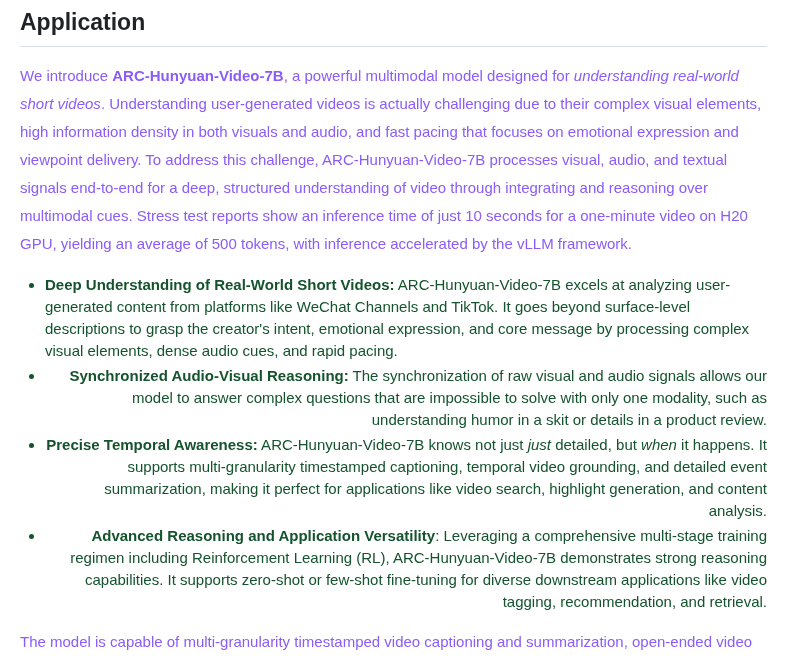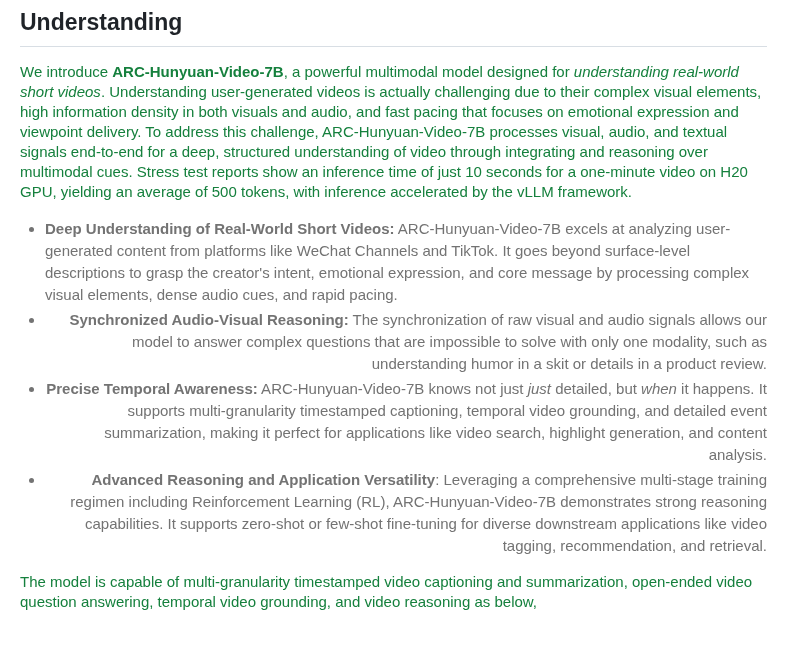--- a/index.html
+++ b/index.html
@@ -21,47 +21,47 @@
     font-size: 23px;
     font-weight: 700;
     line-height: 1.3;
     margin: 0 0 15px 0;
     padding-bottom: 8px;
     border-bottom: 1px solid #d8dee4;
     color: #1f2328;
   }
   .page p {
     font-size: 15px;
-    line-height: 20px;
+    line-height: 28px;
     margin: 0 0 15px 0;
-    color: #15803d;
+    color: #8b5cf6;
   }
   .page p.closing {
     margin-bottom: 0;
   }
   ul.capabilities {
     margin: 16px 0 15px 0;
     padding-left: 25px;
     font-size: 15px;
     line-height: 22px;
-    color: #737373;
+    color: #14532d;
   }
   ul.capabilities li + li {
     margin-top: 3px;
     text-align: right;
   }
   strong { font-weight: 700; }
   em { font-style: italic; }
 </style>
 </head>
 <body>
 
 <div class="page">
 
-  <h2 class="section-heading">Understanding</h2>
+  <h2 class="section-heading">Application</h2>
 
   <p><span>We introduce </span><strong>ARC-Hunyuan-Video-7B</strong><span>, a powerful multimodal model designed for </span><em>understanding real-world short videos</em><span>. Understanding user-generated videos is actually challenging due to their complex visual elements, high information density in both visuals and audio, and fast pacing that focuses on emotional expression and viewpoint delivery. To address this challenge, ARC-Hunyuan-Video-7B processes visual, audio, and textual signals end-to-end for a deep, structured understanding of video through integrating and reasoning over multimodal cues. Stress test reports show an inference time of just 10 seconds for a one-minute video on H20 GPU, yielding an average of 500 tokens, with inference accelerated by the vLLM framework.</span></p>
 
 
   <ul class="capabilities">
     <li><strong>Deep Understanding of Real-World Short Videos:</strong><span> ARC-Hunyuan-Video-7B excels at analyzing user-generated content from platforms like WeChat Channels and TikTok. It goes beyond surface-level descriptions to grasp the creator's intent, emotional expression, and core message by processing complex visual elements, dense audio cues, and rapid pacing.</span></li>
     <li><strong>Synchronized Audio-Visual Reasoning:</strong><span> The synchronization of raw visual and audio signals allows our model to answer complex questions that are impossible to solve with only one modality, such as understanding humor in a skit or details in a product review.</span></li>
     <li><strong>Precise Temporal Awareness:</strong><span> ARC-Hunyuan-Video-7B knows not just </span><em>just</em><span> detailed, but </span><em>when</em><span> it happens. It supports multi-granularity timestamped captioning, temporal video grounding, and detailed event summarization, making it perfect for applications like video search, highlight generation, and content analysis.</span></li>
     <li><strong>Advanced Reasoning and Application Versatility</strong><span>: Leveraging a comprehensive multi-stage training regimen including Reinforcement Learning (RL), ARC-Hunyuan-Video-7B demonstrates strong reasoning capabilities. It supports zero-shot or few-shot fine-tuning for diverse downstream applications like video tagging, recommendation, and retrieval.</span></li>
   </ul>

